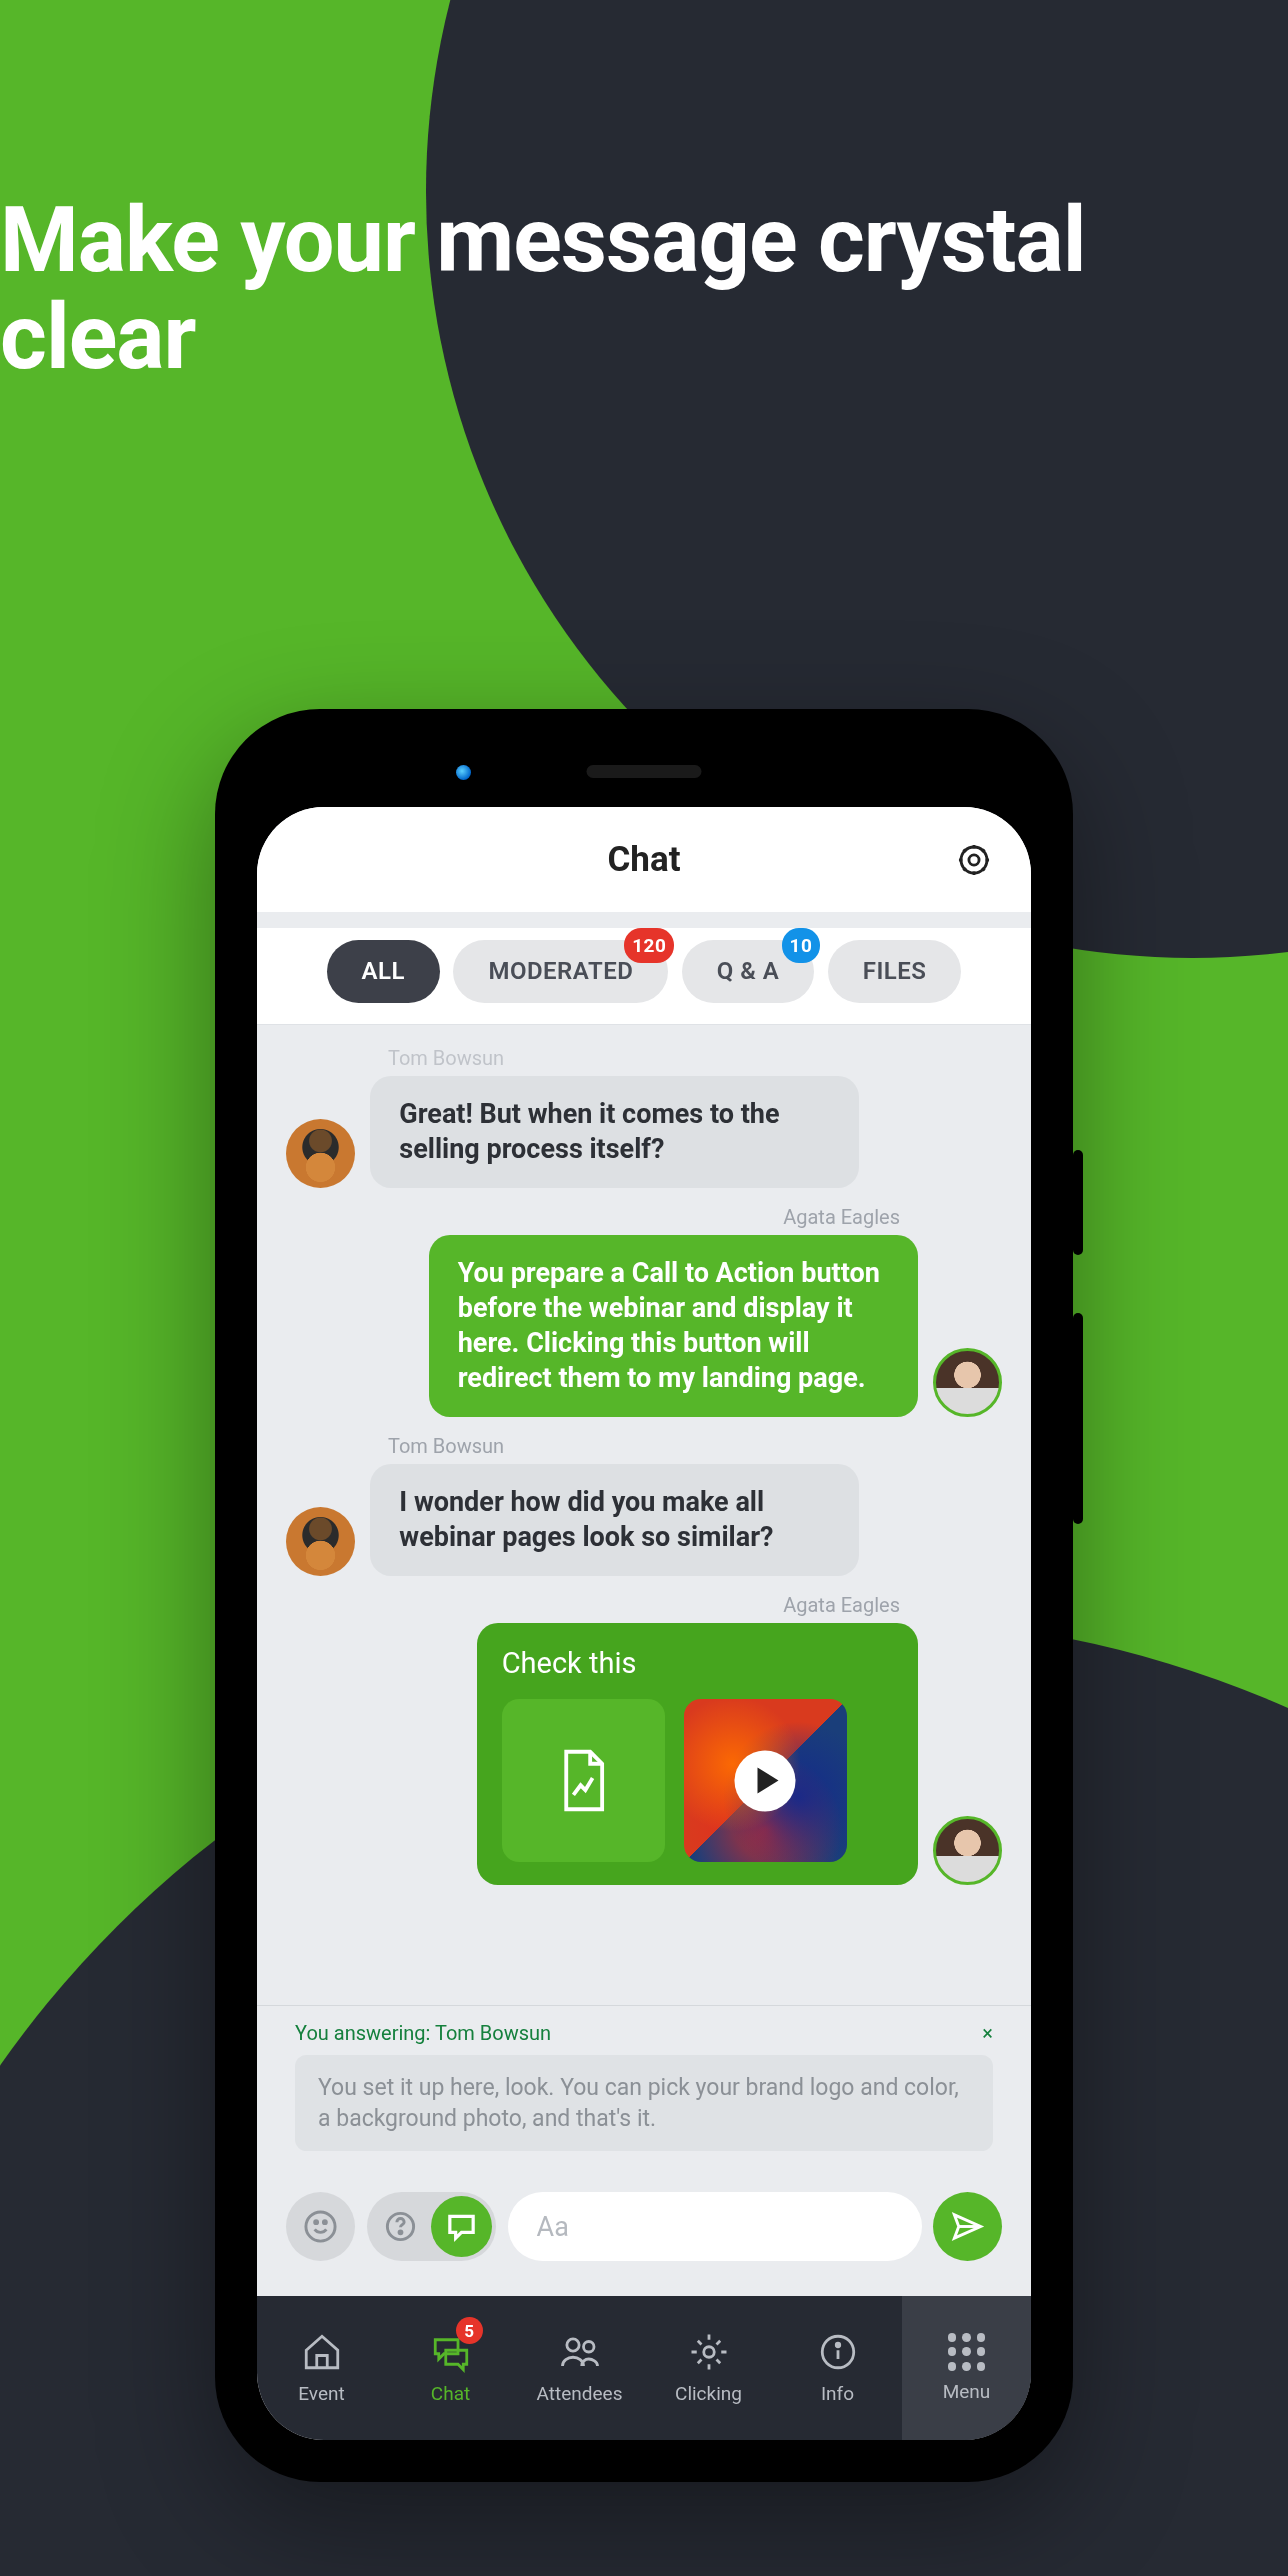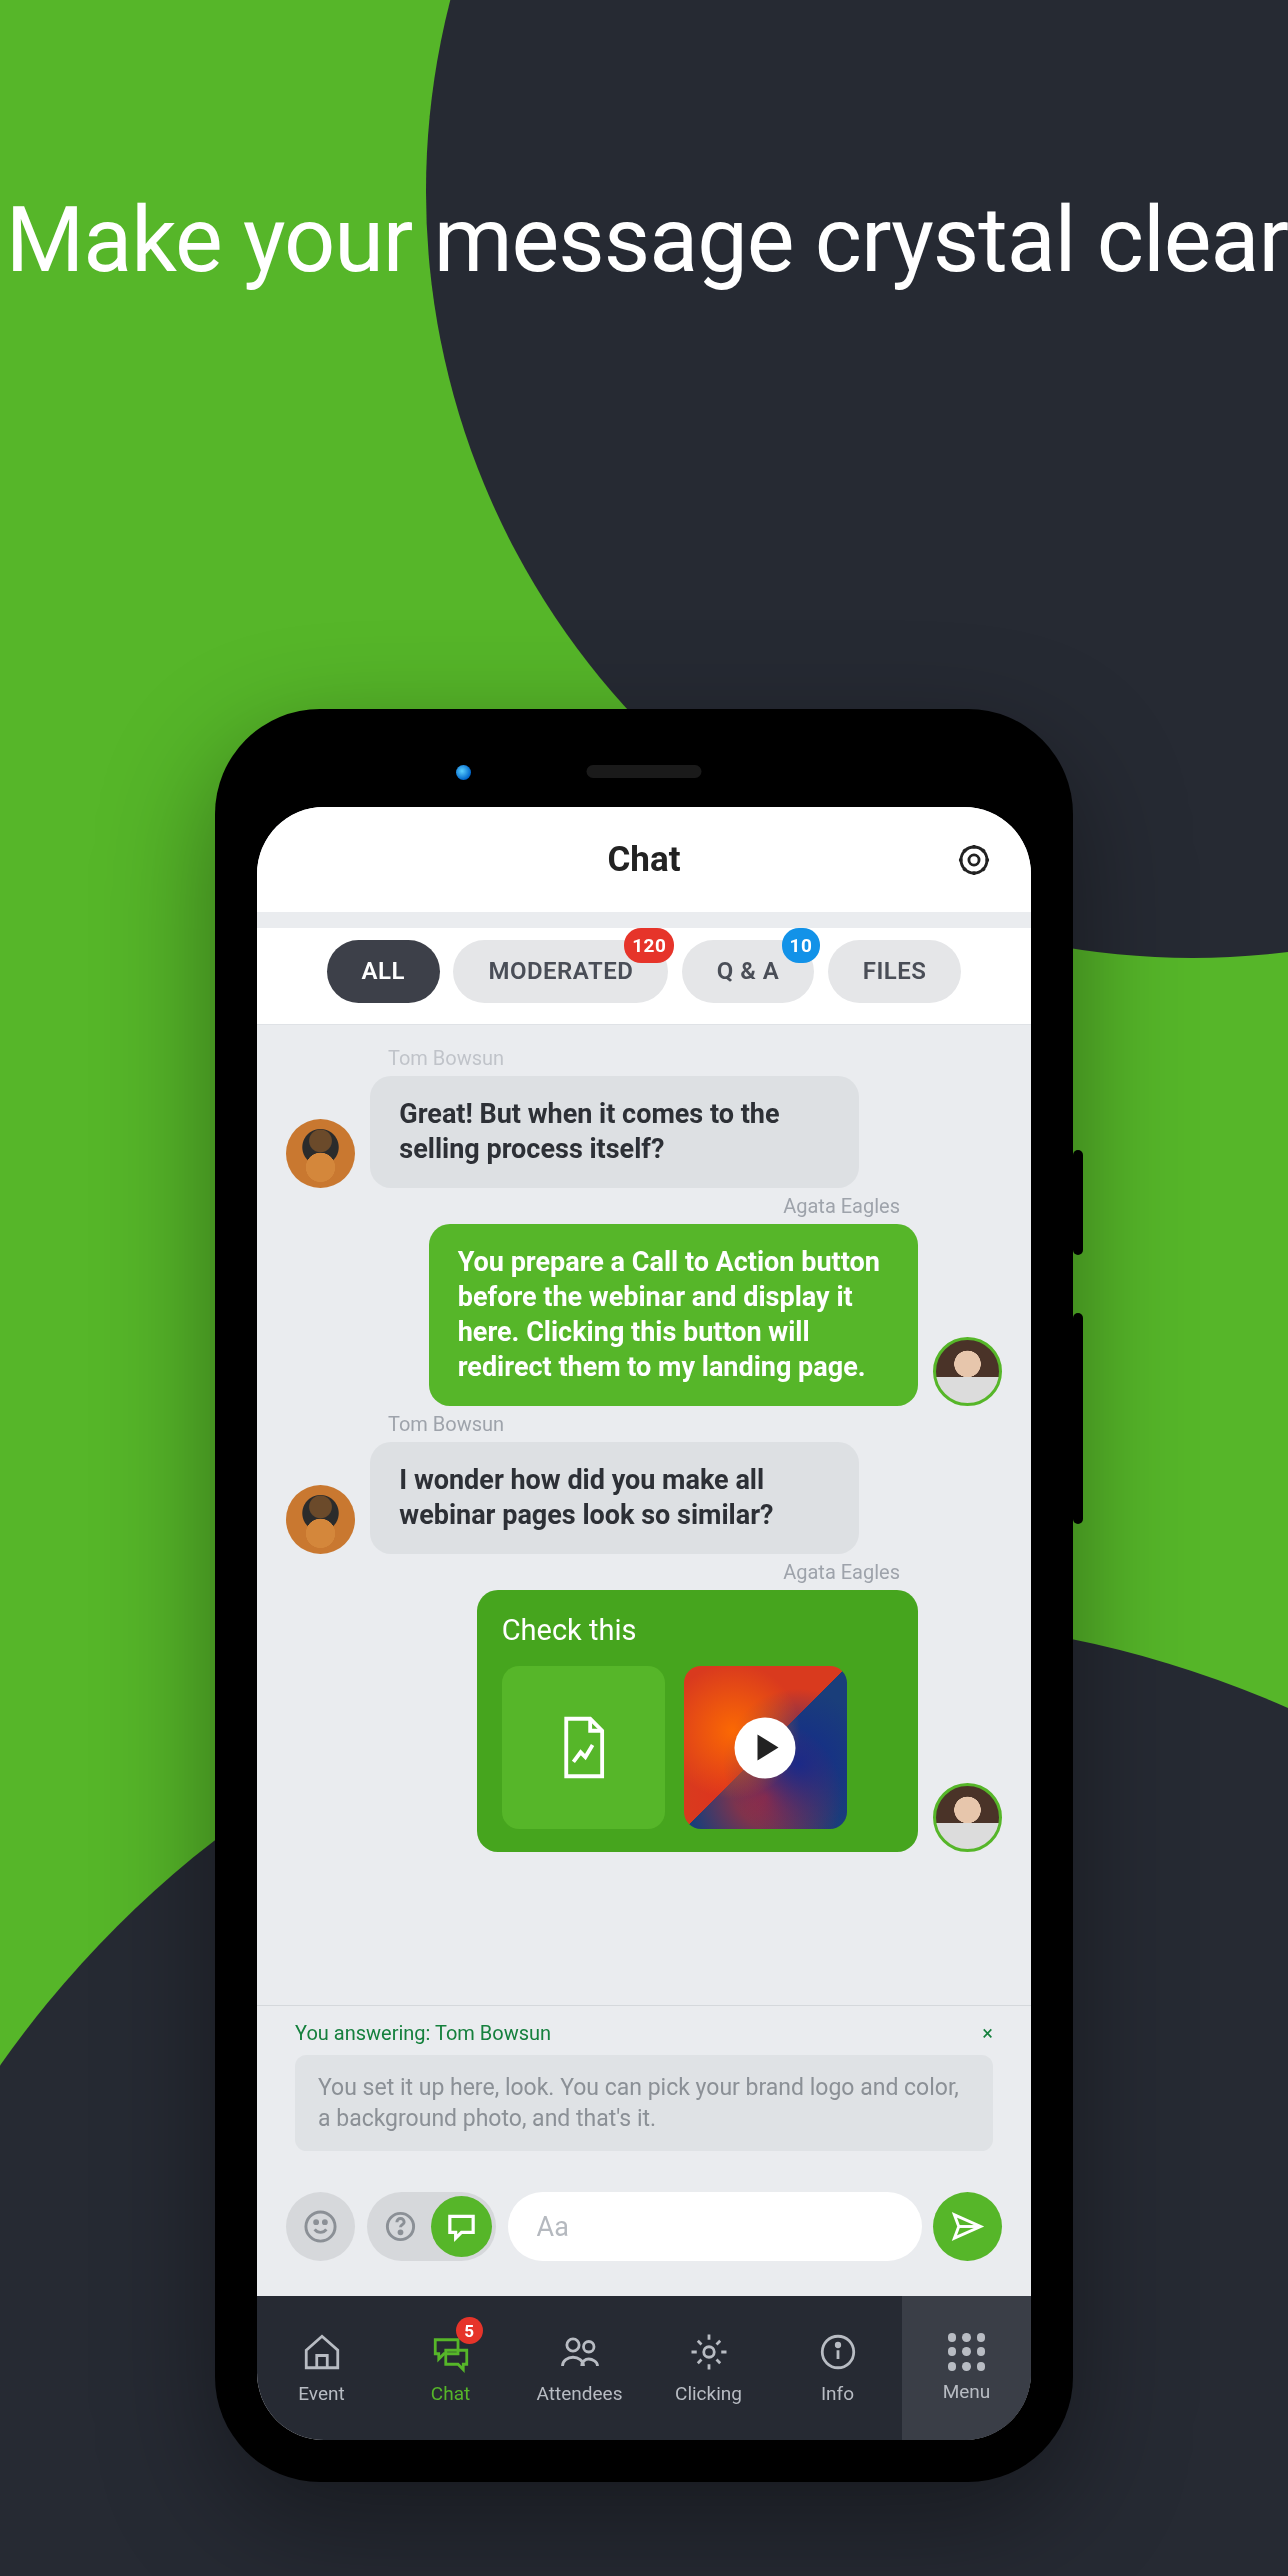--- a/index.html
+++ b/index.html
@@ -25,23 +25,23 @@
     width: 2108px;
     height: 2108px;
     background: #262a33;
     border-radius: 50%;
   }
   .headline {
     position: absolute;
     top: 192px;
     left: 0;
     width: 100%;
-    text-align: right;
+    text-align: left;
     color: #fff;
-    font-weight: 400;
+    font-weight: 700;
     font-size: 90px;
     line-height: 1.08;
     letter-spacing: -1px;
   }
 
   
   .phone {
     position: absolute;
     top: 709px;
     left: 50%;
@@ -179,21 +179,21 @@
   .badge.red { background: #e6342a; }
   .badge.blue { background: #1292e8; }
 
   
   .chat-area {
     flex: 1;
     background: #eaecef;
     overflow: hidden;
     padding: 9.6px 29px 9.6px 29px;
   }
-  .msg-block { margin-top: 6px; }
+  .msg-block { margin-top: 17px; }
   .msg-name {
     font-size: 20px;
     color: #9ea3ab;
     margin-bottom: 5.8px;
   }
   .msg-name.left { margin-left: 102px; }
   .msg-name.right { text-align: right; margin-right: 102px; }
   .msg-row { display: flex; align-items: flex-end; gap: 15.3px; }
   .msg-row.right { flex-direction: row-reverse; }
   .avatar {

